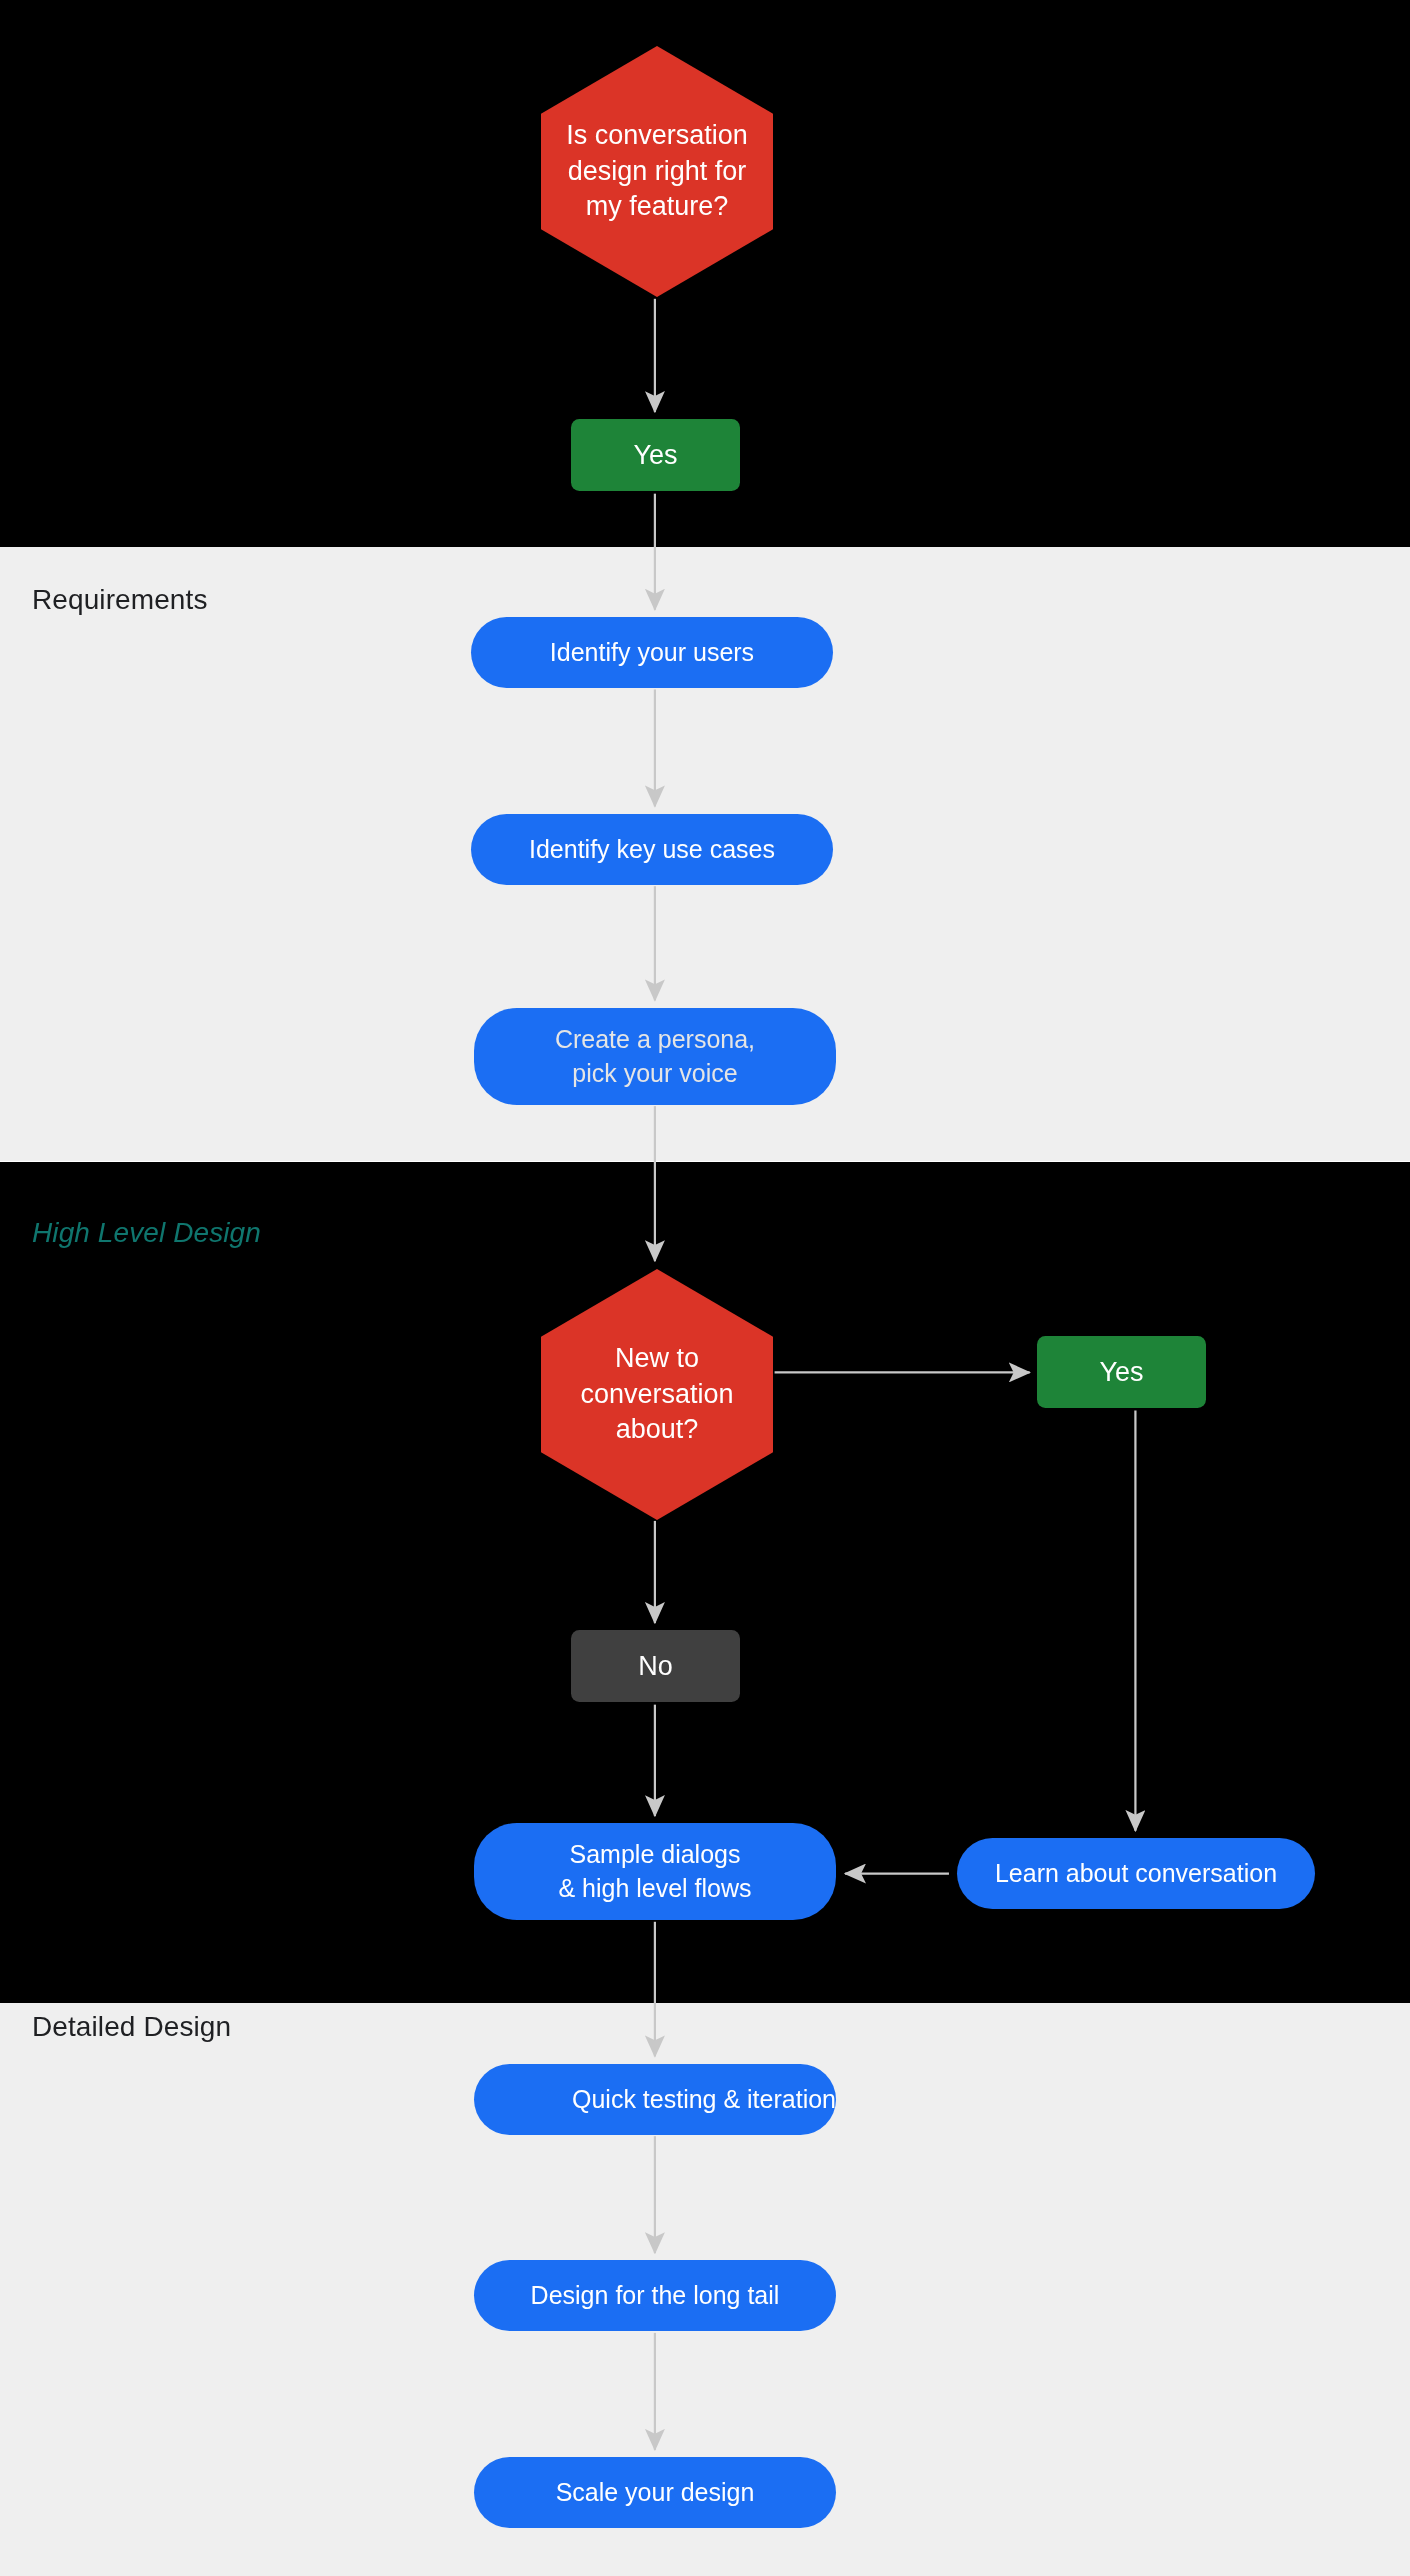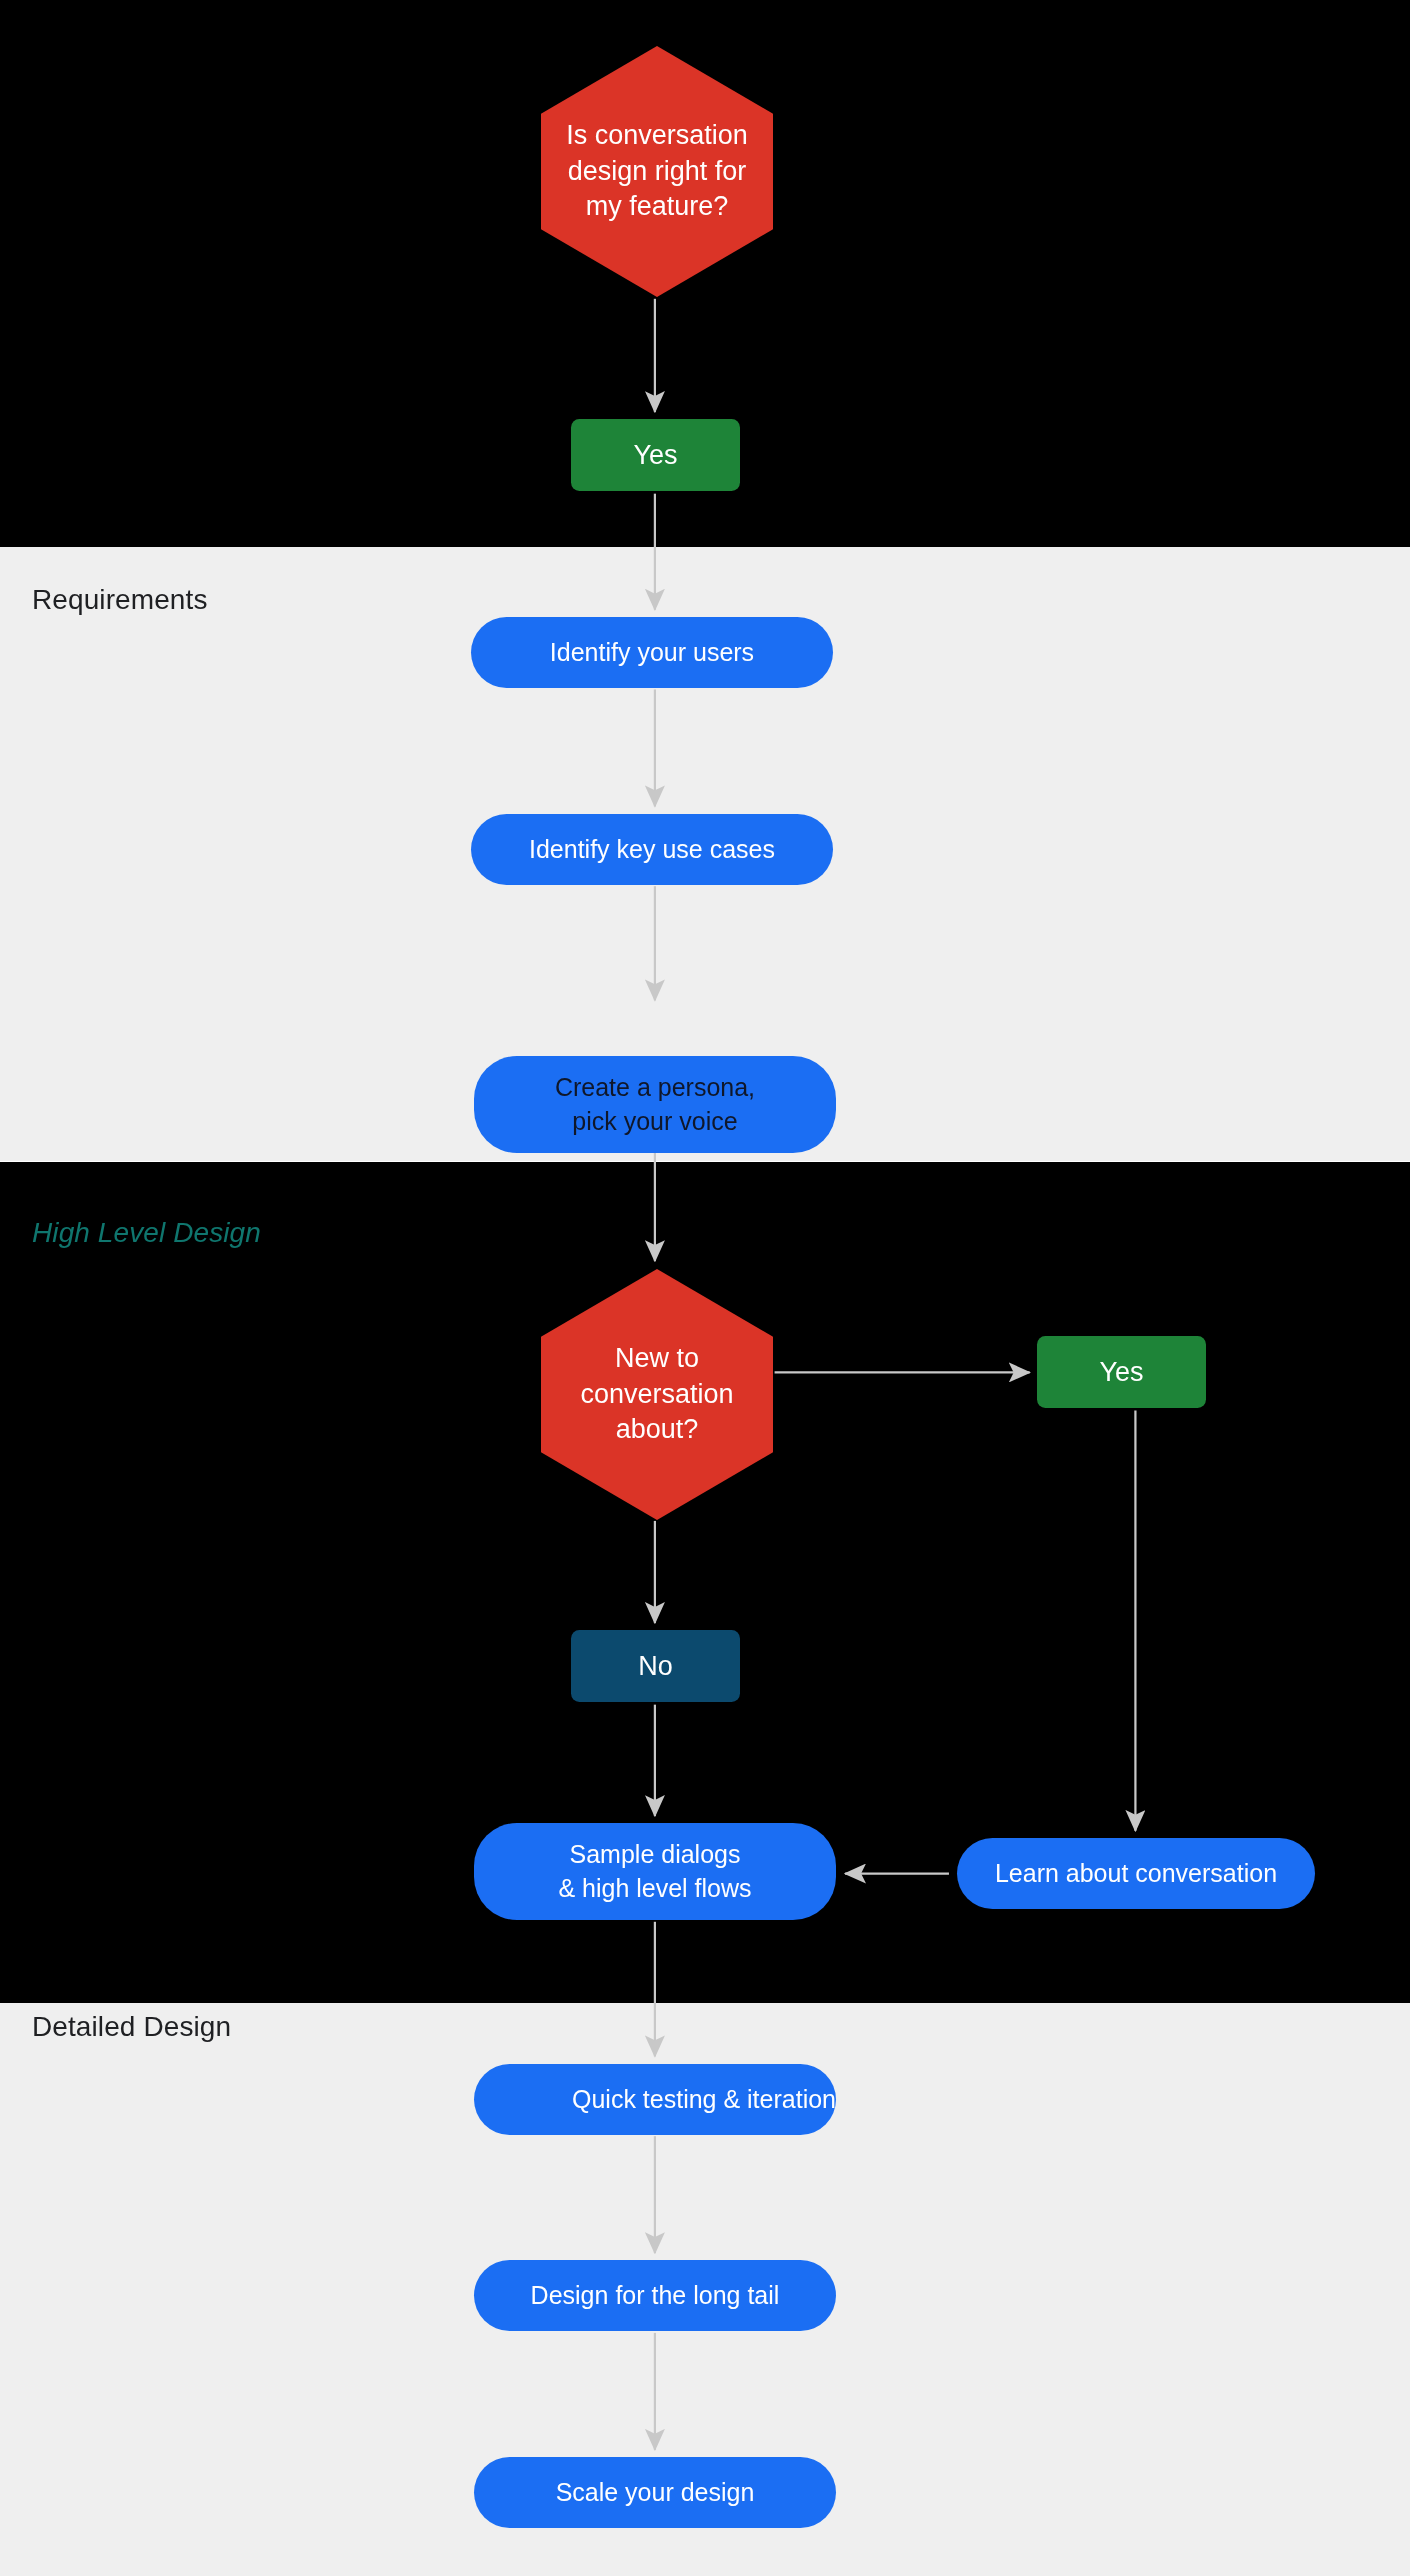--- a/index.html
+++ b/index.html
@@ -136,30 +136,30 @@
       </div>
       <div class="node green" style="left: 571px; top: 419px; width: 169px; height: 72px; color: rgb(255, 255, 255); background: rgb(30, 132, 56);">
         <span class="node-text"><span>Yes</span></span>
       </div>
       <div class="node pill" style="left: 471px; top: 617px; width: 362px; height: 71px; color: #ffffff; background: rgb(27, 110, 243);">
         <span class="node-text"><span>Identify your users</span></span>
       </div>
       <div class="node pill" style="left: 471px; top: 814px; width: 362px; height: 71px; color: rgb(255, 255, 255); background: rgb(27, 110, 243);">
         <span class="node-text"><span>Identify key use cases</span></span>
       </div>
-      <div class="node pill two-line" style="left: 474px; top: 1008px; width: 362px; height: 97px; color: #0f172a; background: rgb(27, 110, 243); margin-top: 48px;">
+      <div class="node pill two-line" style="left: 474px; top: 1008px; width: 362px; height: 97px; color: #e5e5e5; background: rgb(27, 110, 243);">
         <span class="node-text"><span>Create a persona,</span><br><span>pick your voice</span></span>
       </div>
       <div class="node hex" style="left: 541px; top: 1269px; width: 232px; height: 251px; color: rgb(255, 255, 255); background: rgb(219, 52, 39);">
         <span class="hex-text"><span>New to</span><br><span>conversation</span><br><span>about?</span></span>
       </div>
       <div class="node green" style="left: 1037px; top: 1336px; width: 169px; height: 72px; color: rgb(255, 255, 255); background: rgb(30, 132, 56);">
         <span class="node-text"><span>Yes</span></span>
       </div>
-      <div class="node green" style="left: 571px; top: 1630px; width: 169px; height: 72px; color: rgb(255, 255, 255); background: #0c4a6e;">
+      <div class="node green" style="left: 571px; top: 1630px; width: 169px; height: 72px; color: rgb(255, 255, 255); background: #404040;">
         <span class="node-text"><span>No</span></span>
       </div>
       <div class="node pill two-line" style="left: 474px; top: 1823px; width: 362px; height: 97px; color: rgb(255, 255, 255); background: rgb(27, 110, 243);">
         <span class="node-text"><span>Sample dialogs</span><br><span>&amp; high level flows</span></span>
       </div>
       <div class="node pill" style="left: 957px; top: 1838px; width: 358px; height: 71px; color: rgb(255, 255, 255); background: rgb(27, 110, 243);">
         <span class="node-text"><span>Learn about conversation</span></span>
       </div>
       <div class="node pill" style="left: 474px; top: 2064px; width: 362px; height: 71px; color: rgb(255, 255, 255); background: rgb(27, 110, 243); justify-content: flex-end;">
         <span class="node-text"><span>Quick testing &amp; iteration</span></span>

